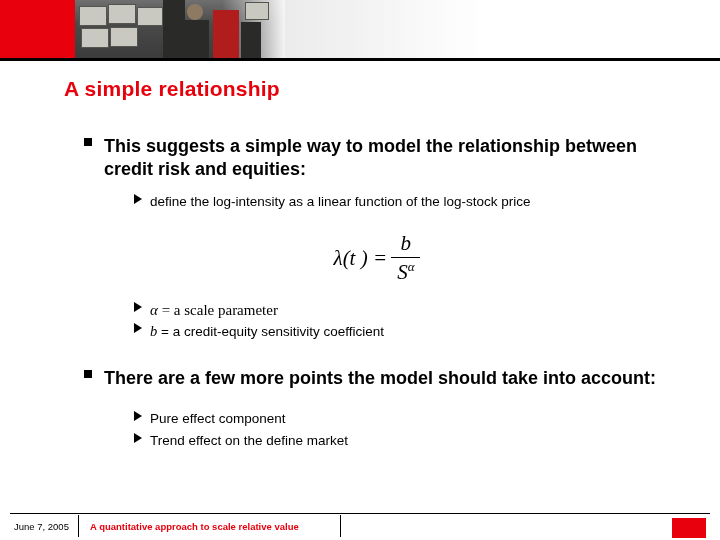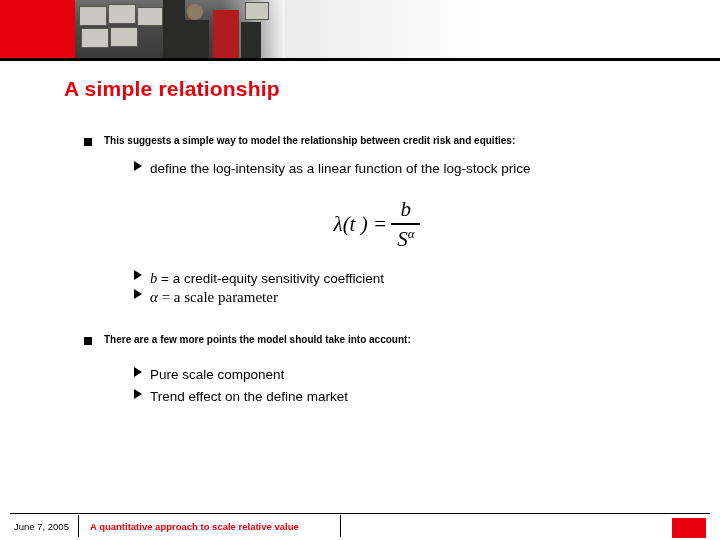--- a/index.html
+++ b/index.html
@@ -91,21 +91,21 @@
     position: absolute;
     left: 0;
     top: 135px;
     width: 720px;
   }
 
   .bullet-l1 {
     position: relative;
     margin: 0 0 0 0;
     padding: 0 50px 0 104px;
-    font-size: 10px;
+    font-size: 18px;
     font-weight: bold;
     color: #000000;
     line-height: 1.28;
   }
   .bullet-l1 .marker {
     position: absolute;
     left: 84px;
     top: 3px;
     width: 8px;
     height: 8px;
@@ -290,42 +290,42 @@
   <div class="gap-m"></div>
 
   <div class="formula">
     <span class="formula-inner">
       <span class="lhs">λ(t ) =</span><span class="frac"><span class="num">b</span><span class="bar"></span><span class="den"><span>S</span><span class="sup">α</span></span></span>
     </span>
   </div>
 
   <div class="gap-s"></div>
 
+  <div class="bullet-l2">
+    <span class="marker"></span>
+    <span class="serif-italic serif-item">α</span><span class="serif-item"> = a scale parameter</span>
+  </div>
+
   <div class="bullet-l2" style="margin-top:2px;">
     <span class="marker"></span>
     <span class="serif-italic" style="font-size:14.5px;">b</span><span> = a credit-equity sensitivity coefficient</span>
   </div>
 
+  <div class="gap-l"></div>
+
+  <div class="bullet-l1">
+    <span class="marker"></span>
+    <span>There are a few more points the model should take into account:</span>
+  </div>
+
+  <div class="gap-m"></div>
+
   <div class="bullet-l2">
     <span class="marker"></span>
-    <span class="serif-italic serif-item">α</span><span class="serif-item"> = a scale parameter</span>
-  </div>
-
-  <div class="gap-l"></div>
-
-  <div class="bullet-l1">
-    <span class="marker"></span>
-    <span>There are a few more points the model should take into account:</span>
-  </div>
-
-  <div class="gap-m"></div>
-
-  <div class="bullet-l2">
-    <span class="marker"></span>
-    <span>Pure scale component</span>
+    <span>Pure effect component</span>
   </div>
 
   <div class="bullet-l2" style="margin-top:4px;">
     <span class="marker"></span>
     <span>Trend effect on the define market</span>
   </div>
 
 </div>
 
 <div class="footer-rule"></div>

